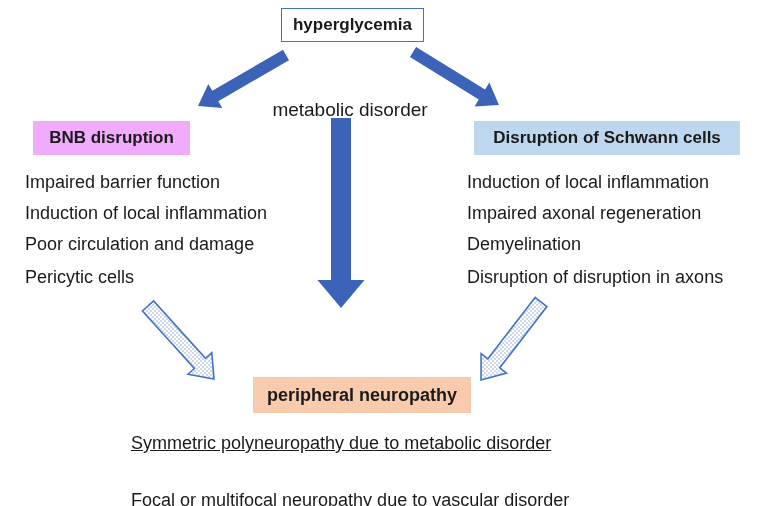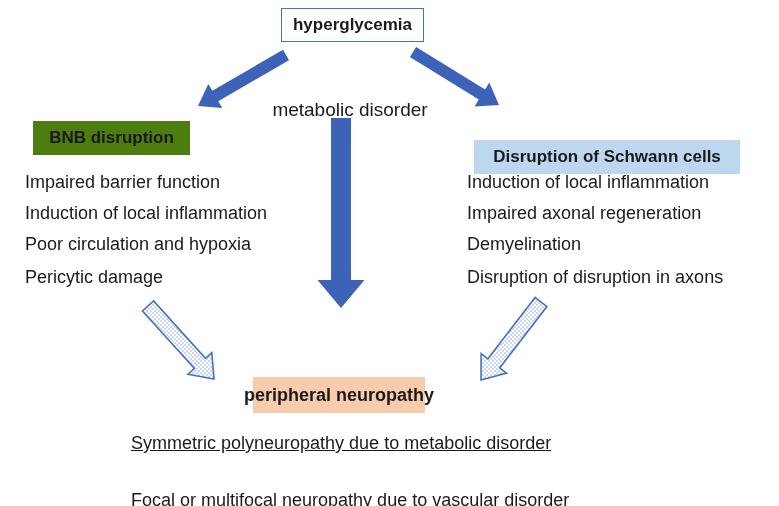--- a/index.html
+++ b/index.html
@@ -58,21 +58,21 @@
     position: absolute;
     top: 167px;
     font-size: 18px;
     line-height: 31px;
     white-space: nowrap;
   }
   #left-list  { left: 5px; margin-left: 20px; }
   #right-list { left: 467px; }
   .cause-list .li:last-child { margin-top: 2px; }
   #outcome-box {
-    left: 253px; top: 377px; width: 172px; height: 36px;
+    left: 253px; top: 377px; width: 218px; height: 36px;
     background: #f8cbad;
     font-size: 18px;
   }
   .note {
     position: absolute;
     left: 131px;
     font-size: 18px;
     white-space: nowrap;
     text-decoration: underline;
   }
@@ -98,33 +98,33 @@
       <polygon points="142.4,311.0 194.4,368.5 188.0,374.2 214.0,379.0 211.8,352.7 205.5,358.4 153.6,301.0" fill="url(#dotfill)" stroke="#4472c4" stroke-width="1.6" stroke-linejoin="miter"></polygon>
       <polygon points="535.1,297.4 487.9,358.8 481.1,353.6 481.0,380.0 506.5,373.1 499.7,367.9 546.9,306.6" fill="url(#dotfill)" stroke="#4472c4" stroke-width="1.6" stroke-linejoin="miter"></polygon>
     </svg>
 
   <div id="hyper-box" class="box" style="border-color: rgb(68, 114, 196);">
     <span>hyperglycemia</span>
   </div>
 
   <div id="cause-label">metabolic disorder</div>
 
-  <div id="bnb-box" class="box" style="background: #4d7c0f;">
+  <div id="bnb-box" class="box" style="background: #f0abfc;">
     <span>BNB disruption</span>
   </div>
 
-  <div id="schwann-box" class="box" style="background: rgb(189, 215, 238); margin-top: 19px;">
+  <div id="schwann-box" class="box" style="background: rgb(189, 215, 238);">
     <span>Disruption of Schwann cells</span>
   </div>
 
   <div id="left-list" class="cause-list">
     <div class="li">Impaired barrier function</div>
     <div class="li">Induction of local inflammation</div>
-    <div class="li">Poor circulation and hypoxia</div>
-    <div class="li">Pericytic damage</div>
+    <div class="li">Poor circulation and damage</div>
+    <div class="li">Pericytic cells</div>
   </div>
 
   <div id="right-list" class="cause-list">
     <div class="li">Induction of local inflammation</div>
     <div class="li">Impaired axonal regeneration</div>
     <div class="li">Demyelination</div>
     <div class="li">Disruption of disruption in axons</div>
   </div>
 
   <div id="outcome-box" class="box" style="background: rgb(248, 203, 173);">

